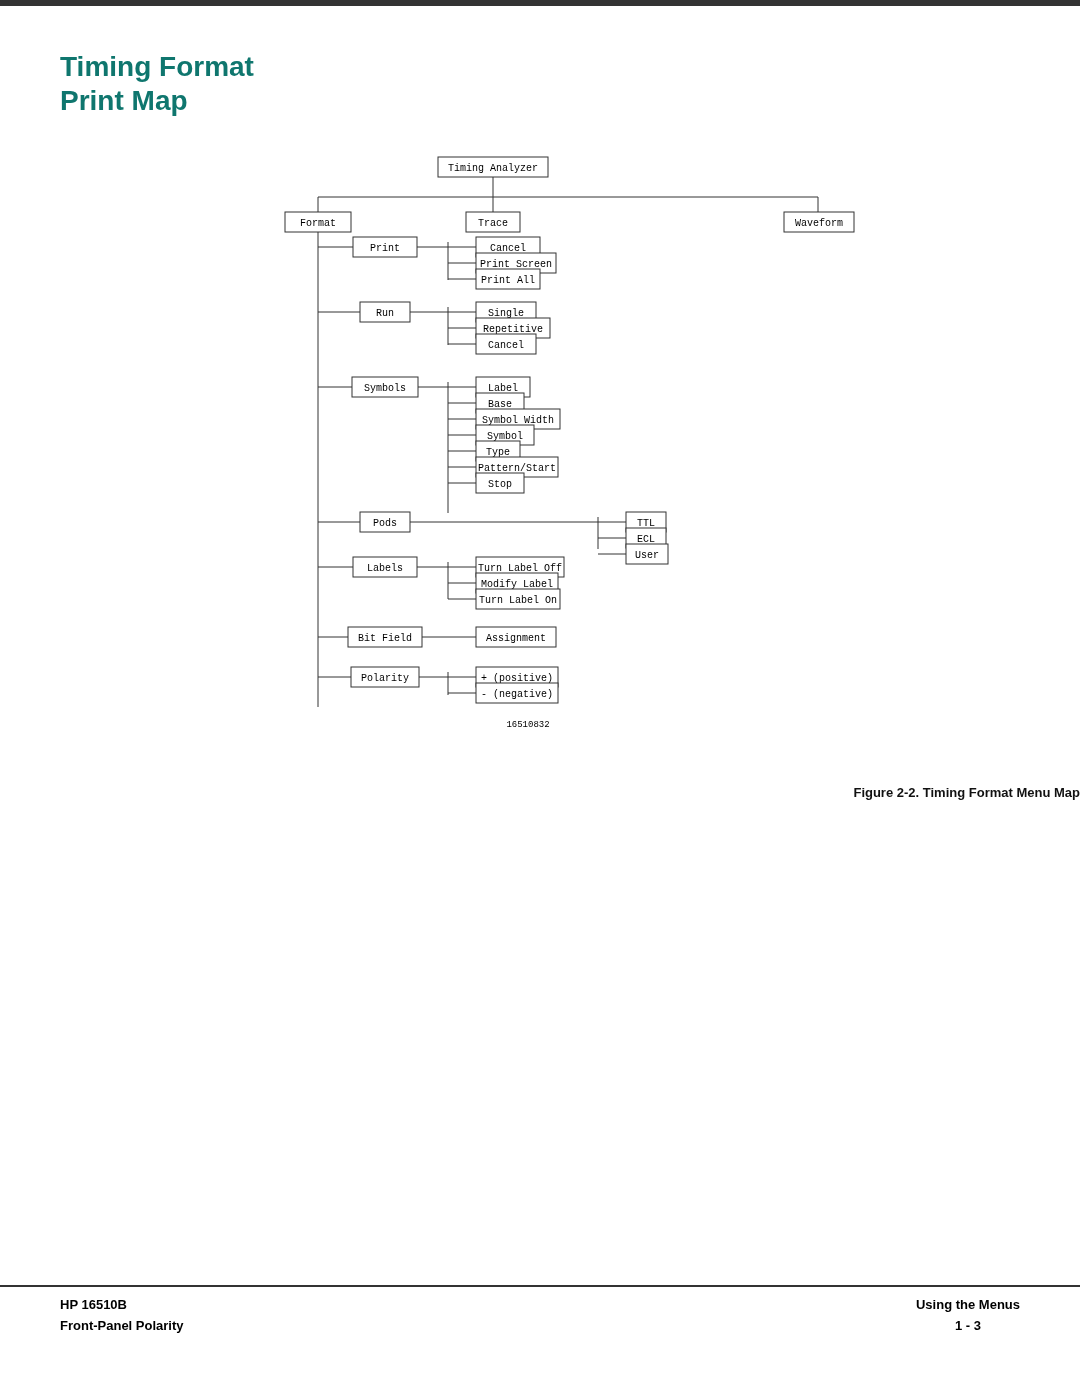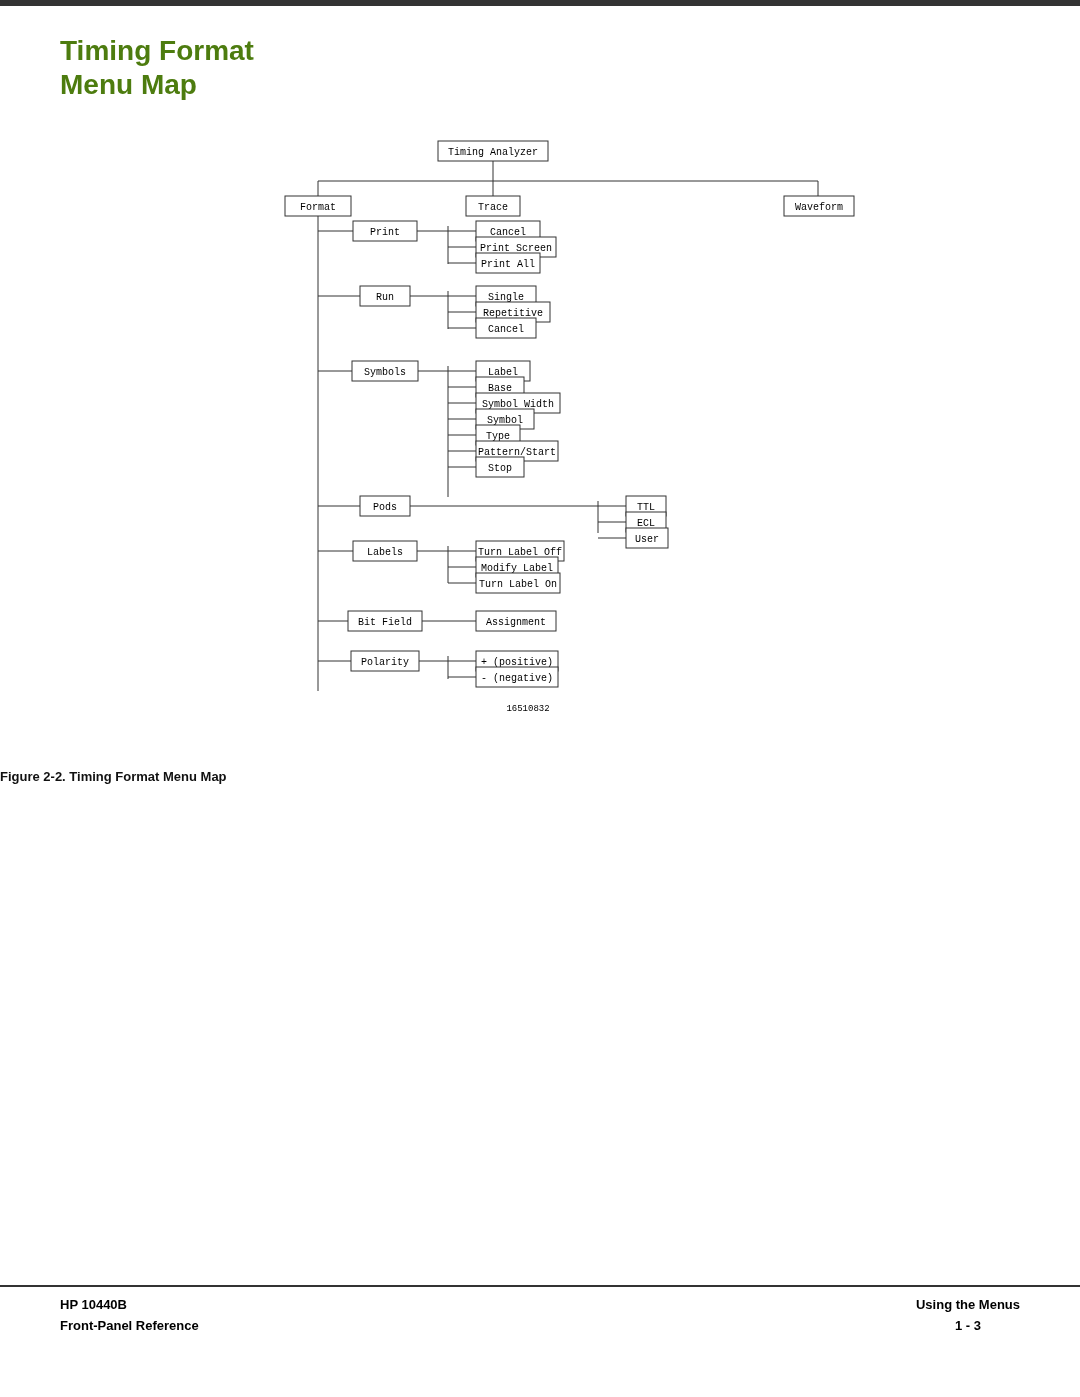--- a/index.html
+++ b/index.html
@@ -19,38 +19,39 @@
       margin-bottom: 0;
     }
 
     .page-title {
       padding: 28px 60px 10px 60px;
     }
     .page-title h1 {
       font-size: 28px;
       font-weight: bold;
       line-height: 1.2;
-      color: #4d7c0f;
+      color: #0f766e;
+      margin-top: 16px;
     }
 
     
     .diagram-area {
       display: flex;
       justify-content: center;
       align-items: center;
       padding: 20px 0 10px 16px;
     }
 
     .diagram-svg {
       display: block;
     }
 
     
     .figure-caption {
-      text-align: left;
+      text-align: right;
       font-size: 13px;
       font-weight: bold;
       margin: 8px 0 30px 0;
       color: #111;
     }
 
     
     .page-footer {
       position: absolute;
       bottom: 60px;
@@ -76,21 +77,21 @@
     }
   </style>
 </head>
 <body>
 
 <div class="top-bar"></div>
 
 <div class="page-title">
   <h1>
     <span>Timing Format</span><br>
-    <span>Menu Map</span>
+    <span>Print Map</span>
   </h1>
 </div>
 
 <div class="diagram-area">
   <svg class="diagram-svg" width="820" height="620" viewBox="0 0 820 620" style="font-family: 'Courier New', Courier, monospace; font-size: 10px;">
 
     <rect x="300" y="10" width="110" height="20" fill="white" stroke="#333" stroke-width="1"></rect>
     <text x="355" y="24" text-anchor="middle">Timing Analyzer</text>
 
     <line x1="355" y1="30" x2="355" y2="50" stroke="#333" stroke-width="1"></line>
@@ -256,20 +257,20 @@
     <text x="390" y="580" text-anchor="middle" font-size="9">16510832</text>
   </svg>
 </div>
 
 <div class="figure-caption">
   <span>Figure 2-2. Timing Format Menu Map</span>
 </div>
 
 <div class="page-footer">
   <div class="footer-left">
-    <span>HP 10440B</span><br>
-    <span>Front-Panel Reference</span>
+    <span>HP 16510B</span><br>
+    <span>Front-Panel Polarity</span>
   </div>
   <div class="footer-right">
     <span>Using the Menus</span><br>
     <span>1 - 3</span>
   </div>
 </div>
 
 </body></html>

